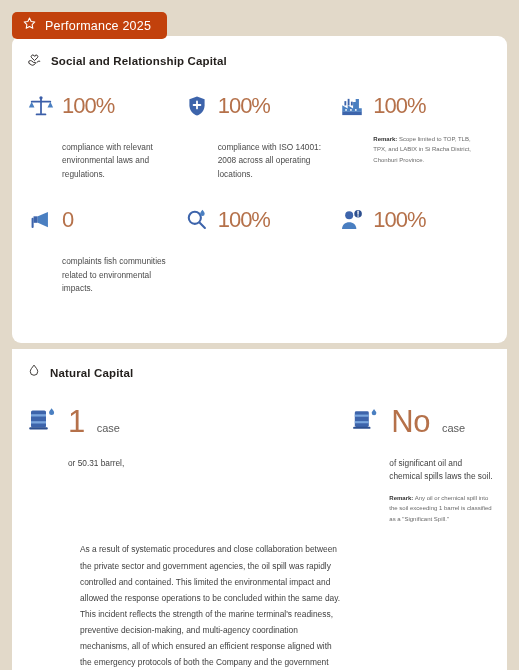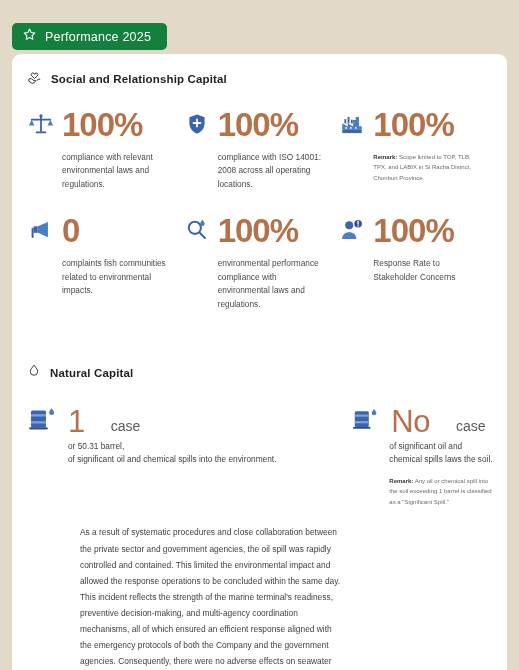--- a/index.html
+++ b/index.html
@@ -8,30 +8,29 @@
     background: #e2d9c9;
     font-family: "Liberation Sans", sans-serif;
     overflow: hidden;
   }
   .page { position: relative; width: 519px; height: 670px; }
 
   
   .badge {
     position: absolute; left: 12px; top: 12px;
     height: 27px; padding: 0 16px 0 10px;
-    background: #15803d; border-radius: 5px;
+    background: #c2410c; border-radius: 5px;
     display: flex; align-items: center; gap: 8px;
     z-index: 5;
-    margin-top: 11px;
   }
   .badge-label { color: #fff; font-size: 12.5px; letter-spacing: .2px; }
 
   
   .card {
-    position: absolute; left: 12px; top: 54px;
+    position: absolute; left: 12px; top: 36px;
     width: 495px; height: 307px;
     background: #fff;
     border-radius: 9px;
   }
   
   .band {
     position: absolute; left: 12px; top: 349px;
     width: 495px; height: 324px;
     background: #ffffff;
   }
@@ -45,45 +44,45 @@
   
   .grid {
     display: grid; grid-template-columns: 1fr 1fr 1fr;
     padding: 14px 14px 0 14px;
   }
   .row2 { padding-top: 18px; }
   .metric { padding-right: 8px; }
   .metric-top { display: flex; align-items: center; gap: 6px; height: 42px; }
   .metric-ico { width: 30px; height: 30px; flex: none; display: flex; align-items: center; justify-content: center; }
   .metric-val {
-    font-size: 33px; color: #b5714a; font-weight: 700;
+    font-size: 22px; color: #b5714a; font-weight: 400;
     letter-spacing: -1px; line-height: 1; white-space: nowrap;
   }
   .metric-desc {
-    margin-top: 6px; margin-left: 36px;
+    margin-top: 14px; margin-left: 36px;
     font-size: 8.3px; line-height: 1.62; color: #4a4a4a;
   }
   .metric-remark {
     margin-top: 7px; margin-left: 36px;
     font-size: 6px; line-height: 1.72; color: #6b6b6b;
   }
   .metric-remark b { color: #333; }
 
   
   .nat-wrap { display: flex; padding: 10px 14px 0 14px; }
   .nat-left { width: 318px; }
   .nat-right { width: 150px; padding-left: 6px; }
   .nat-top { display: flex; align-items: flex-end; gap: 8px; height: 44px; }
   .nat-ico { width: 34px; height: 34px; flex: none; display: flex; align-items: center; justify-content: center; }
   .nat-val {
     font-size: 31px; color: #b5714a; font-weight: 300;
     line-height: 1; letter-spacing: -.5px;
   }
-  .nat-unit { font-size: 14px; color: #5a5a5a; margin-left: 18px; padding-bottom: 3px; }
-  .nat-desc { margin-top: 3px; margin-left: 42px; font-size: 8.3px; line-height: 1.62; color: #3f3f3f; }
+  .nat-unit { font-size: 11px; color: #5a5a5a; margin-left: 4px; padding-bottom: 3px; }
+  .nat-desc { margin-top: 20px; margin-left: 42px; font-size: 8.3px; line-height: 1.62; color: #3f3f3f; }
   .nat-right .nat-desc { margin-left: 40px; }
   .nat-remark { margin-top: 9px; margin-left: 40px; font-size: 6px; line-height: 1.75; color: #6b6b6b; }
   .nat-remark b { color: #333; }
 
   .para {
     margin: 17px 14px 0 68px;
     width: 262px;
     font-size: 8.4px; line-height: 1.92; color: #3f3f3f;
     text-align: left;
   }
@@ -187,37 +186,35 @@
         <div class="metric-top">
           <span class="metric-ico">
             <svg width="26" height="26" viewBox="0 0 24 24" fill="none">
               <circle cx="10" cy="10" r="5.6" stroke="#3d64ab" stroke-width="1.9"></circle>
               <path d="M14.3 14.4l5 5" stroke="#3d64ab" stroke-width="1.9" stroke-linecap="round"></path>
               <path d="M17 2.6c1 1.4 2.1 2.5 2.1 3.6a2.1 2.1 0 11-4.2 0c0-1.1 1.1-2.2 2.1-3.6z" fill="#4a7fc1"></path>
             </svg>
           </span>
           <span class="metric-val">100%</span>
         </div>
-        <div class="metric-desc">environmental performance compliance with environmental laws and regulations.</div>
       </div>
 
       <div class="metric">
         <div class="metric-top">
           <span class="metric-ico">
             <svg width="26" height="26" viewBox="0 0 24 24">
               <circle cx="9.4" cy="7.6" r="3.7" fill="#3d64ab"></circle>
               <path d="M2.8 20.2c0-3.8 3-6.2 6.6-6.2s6.6 2.4 6.6 6.2z" fill="#4a7fc1"></path>
               <circle cx="17.6" cy="6.2" r="3.5" fill="#2d4f8f"></circle>
               <path d="M17.6 3.9v2.7" stroke="#fff" stroke-width="1.2" stroke-linecap="round"></path>
               <circle cx="17.6" cy="8.3" r=".75" fill="#fff"></circle>
             </svg>
           </span>
           <span class="metric-val">100%</span>
         </div>
-        <div class="metric-desc">Response Rate to Stakeholder Concerns</div>
       </div>
     </div>
   </div>
 
   <div class="band">
 
     <div class="sec-head">
       <span>
         <svg width="16" height="16" viewBox="0 0 24 24" fill="none" stroke="#231f1c" stroke-width="1.3" stroke-linejoin="round">
           <path d="M12 3.2c2.9 4 5.6 6.6 5.6 9.6a5.6 5.6 0 11-11.2 0c0-3 2.7-5.6 5.6-9.6z"></path>
@@ -237,21 +234,20 @@
               <rect x="4" y="16.2" width="15" height="2.3" fill="#7aa6de"></rect>
               <rect x="2.2" y="22.3" width="18.6" height="2.2" rx="1" fill="#2d4f8f"></rect>
               <path d="M24.6 3.2c1.2 1.7 2.5 3 2.5 4.3a2.5 2.5 0 11-5 0c0-1.3 1.3-2.6 2.5-4.3z" fill="#4a7fc1"></path>
             </svg>
           </span>
           <span class="nat-val">1</span>
           <span class="nat-unit">case</span>
         </div>
         <div class="nat-desc">
           <div>or 50.31 barrel,</div>
-          <div>of significant oil and chemical spills into the environment.</div>
         </div>
       </div>
 
       <div class="nat-right">
         <div class="nat-top">
           <span class="nat-ico">
             <svg width="30" height="28" viewBox="0 0 32 30">
               <rect x="4" y="5.5" width="15" height="17" rx="1.6" fill="#3d64ab"></rect>
               <rect x="4" y="9.2" width="15" height="2.3" fill="#7aa6de"></rect>
               <rect x="4" y="16.2" width="15" height="2.3" fill="#7aa6de"></rect>

